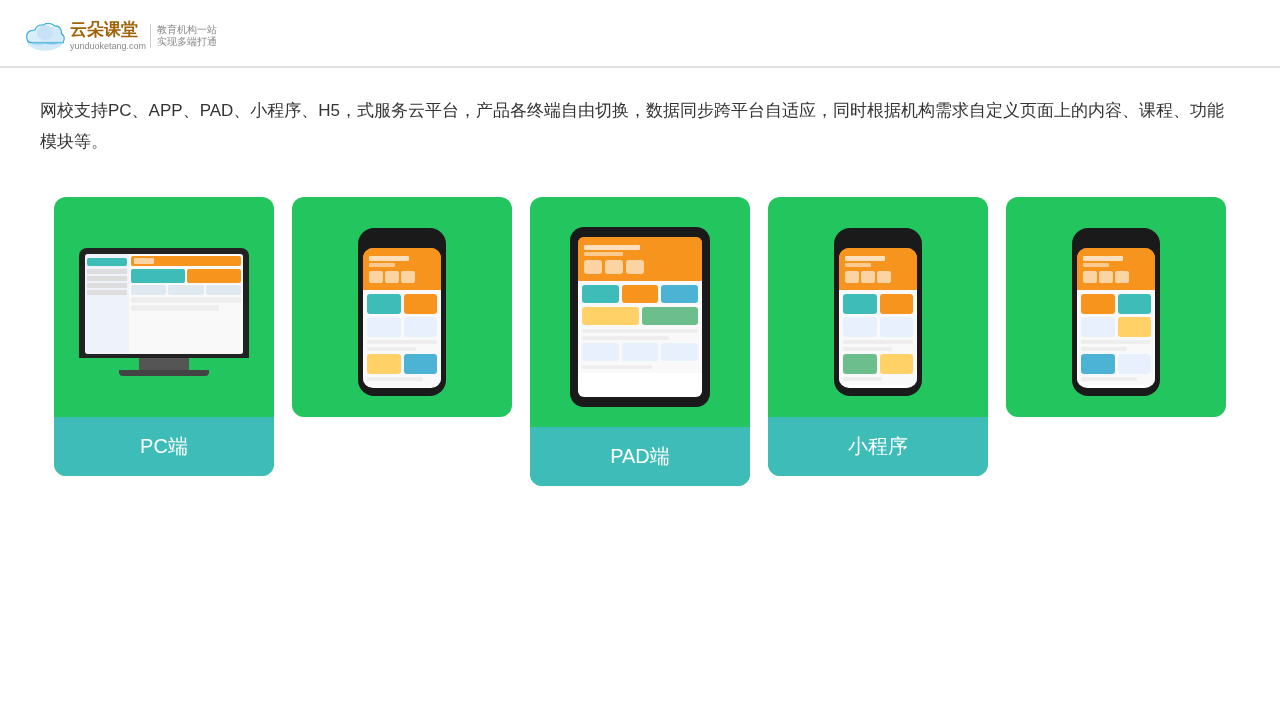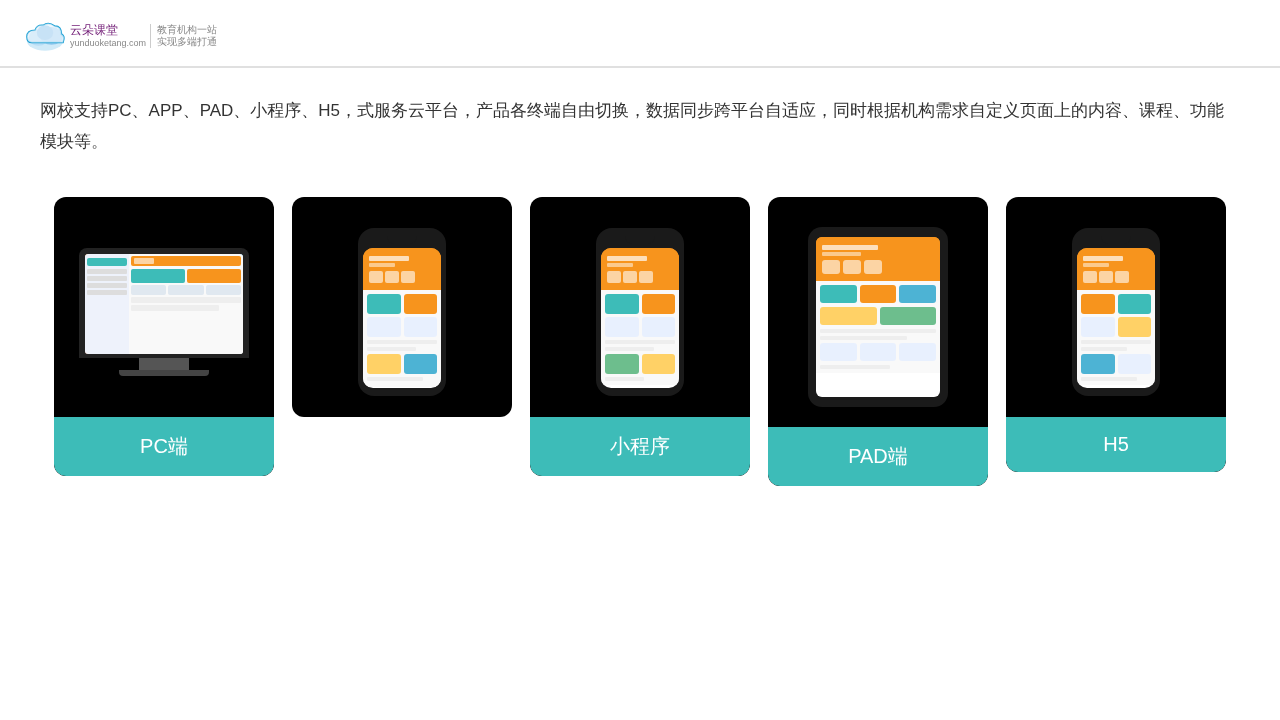--- a/index.html
+++ b/index.html
@@ -40,23 +40,23 @@
     .cloud-icon-svg {
       width: 50px;
       height: 36px;
     }
     .brand-text-block {
       display: flex;
       flex-direction: column;
       align-items: flex-start;
     }
     .brand-name {
-      font-size: 12px;
-      font-weight: normal;
-      color: #701a75;
+      font-size: 17px;
+      font-weight: bold;
+      color: #a16207;
       line-height: 1.2;
     }
     .brand-url {
       font-size: 9px;
       color: #888;
       line-height: 1.2;
     }
     .brand-slogan {
       font-size: 10px;
       color: #888;
@@ -77,21 +77,21 @@
     
     .cards-container {
       display: flex;
       gap: 18px;
       padding: 30px 40px 30px 40px;
       justify-content: center;
       align-items: flex-start;
     }
 
     .device-card {
-      background: #000000;
+      background: #22c55e;
       border-radius: 12px;
       overflow: hidden;
       display: flex;
       flex-direction: column;
       align-items: center;
       flex: 1;
       max-width: 220px;
     }
 
     .device-card-image {
@@ -354,61 +354,20 @@
               <div class="phone-content-row">
                 <div class="phone-content-block" style="background:#ffd166;"></div>
                 <div class="phone-content-block" style="background:#4db3d4;"></div>
               </div>
               <div style="background:#eee;height:4px;border-radius:1px;margin-bottom:2px;width:80%;"></div>
             </div>
           </div>
         </div>
       </div>
     </div>
-  </div>
-
-  <div class="device-card">
-    <div class="device-card-image">
-      <div class="phone-mockup">
-        <div class="phone-outer">
-          <div class="phone-notch"></div>
-          <div class="phone-screen">
-            <div class="phone-screen-header">
-              <div style="display:flex;flex-direction:column;gap:2px;flex:1;">
-                <div style="background:rgba(255,255,255,0.7);height:5px;border-radius:1px;width:60%;"></div>
-                <div style="background:rgba(255,255,255,0.5);height:4px;border-radius:1px;width:40%;"></div>
-                <div style="display:flex;gap:2px;margin-top:2px;">
-                  <div style="background:rgba(255,255,255,0.6);width:14px;height:12px;border-radius:2px;"></div>
-                  <div style="background:rgba(255,255,255,0.6);width:14px;height:12px;border-radius:2px;"></div>
-                  <div style="background:rgba(255,255,255,0.6);width:14px;height:12px;border-radius:2px;"></div>
-                </div>
-              </div>
-            </div>
-            <div class="phone-screen-body">
-              <div class="phone-content-row">
-                <div class="phone-content-block" style="background:#3dbcb8;"></div>
-                <div class="phone-content-block" style="background:#f7941d;"></div>
-              </div>
-              <div class="phone-content-row">
-                <div class="phone-content-block" style="background:#e8f0fe;"></div>
-                <div class="phone-content-block" style="background:#e8f0fe;"></div>
-              </div>
-              <div style="background:#eee;height:4px;border-radius:1px;margin-bottom:3px;"></div>
-              <div style="background:#eee;height:4px;border-radius:1px;width:70%;margin-bottom:3px;"></div>
-              <div class="phone-content-row">
-                <div class="phone-content-block" style="background:#6dbe8d;"></div>
-                <div class="phone-content-block" style="background:#ffd166;"></div>
-              </div>
-              <div style="background:#eee;height:4px;border-radius:1px;width:55%;"></div>
-            </div>
-          </div>
-        </div>
-      </div>
-    </div>
-    <div class="device-card-label">小程序</div>
   </div>
 
   <div class="device-card">
     <div class="device-card-image">
       <div class="tablet-mockup">
         <div class="tablet-outer">
           <div class="tablet-screen">
             <div class="tablet-screen-header">
               <div style="display:flex;flex-direction:column;gap:2px;flex:1;">
                 <div style="background:rgba(255,255,255,0.7);height:5px;border-radius:1px;width:50%;"></div>
@@ -458,35 +417,75 @@
                 <div style="background:rgba(255,255,255,0.5);height:4px;border-radius:1px;width:40%;"></div>
                 <div style="display:flex;gap:2px;margin-top:2px;">
                   <div style="background:rgba(255,255,255,0.6);width:14px;height:12px;border-radius:2px;"></div>
                   <div style="background:rgba(255,255,255,0.6);width:14px;height:12px;border-radius:2px;"></div>
                   <div style="background:rgba(255,255,255,0.6);width:14px;height:12px;border-radius:2px;"></div>
                 </div>
               </div>
             </div>
             <div class="phone-screen-body">
               <div class="phone-content-row">
+                <div class="phone-content-block" style="background:#3dbcb8;"></div>
                 <div class="phone-content-block" style="background:#f7941d;"></div>
-                <div class="phone-content-block" style="background:#3dbcb8;"></div>
-              </div>
-              <div class="phone-content-row">
-                <div class="phone-content-block" style="background:#e8f0fe;"></div>
+              </div>
+              <div class="phone-content-row">
+                <div class="phone-content-block" style="background:#e8f0fe;"></div>
+                <div class="phone-content-block" style="background:#e8f0fe;"></div>
+              </div>
+              <div style="background:#eee;height:4px;border-radius:1px;margin-bottom:3px;"></div>
+              <div style="background:#eee;height:4px;border-radius:1px;width:70%;margin-bottom:3px;"></div>
+              <div class="phone-content-row">
+                <div class="phone-content-block" style="background:#6dbe8d;"></div>
                 <div class="phone-content-block" style="background:#ffd166;"></div>
               </div>
-              <div style="background:#eee;height:4px;border-radius:1px;margin-bottom:3px;"></div>
-              <div style="background:#eee;height:4px;border-radius:1px;width:65%;margin-bottom:3px;"></div>
-              <div class="phone-content-row">
-                <div class="phone-content-block" style="background:#4db3d4;"></div>
-                <div class="phone-content-block" style="background:#e8f0fe;"></div>
-              </div>
-              <div style="background:#eee;height:4px;border-radius:1px;width:80%;"></div>
+              <div style="background:#eee;height:4px;border-radius:1px;width:55%;"></div>
             </div>
           </div>
         </div>
       </div>
     </div>
-    <div class="device-card-label">H5</div>
+    <div class="device-card-label">小程序</div>
+  </div>
+
+  <div class="device-card">
+    <div class="device-card-image">
+      <div class="phone-mockup">
+        <div class="phone-outer">
+          <div class="phone-notch"></div>
+          <div class="phone-screen">
+            <div class="phone-screen-header">
+              <div style="display:flex;flex-direction:column;gap:2px;flex:1;">
+                <div style="background:rgba(255,255,255,0.7);height:5px;border-radius:1px;width:60%;"></div>
+                <div style="background:rgba(255,255,255,0.5);height:4px;border-radius:1px;width:40%;"></div>
+                <div style="display:flex;gap:2px;margin-top:2px;">
+                  <div style="background:rgba(255,255,255,0.6);width:14px;height:12px;border-radius:2px;"></div>
+                  <div style="background:rgba(255,255,255,0.6);width:14px;height:12px;border-radius:2px;"></div>
+                  <div style="background:rgba(255,255,255,0.6);width:14px;height:12px;border-radius:2px;"></div>
+                </div>
+              </div>
+            </div>
+            <div class="phone-screen-body">
+              <div class="phone-content-row">
+                <div class="phone-content-block" style="background:#f7941d;"></div>
+                <div class="phone-content-block" style="background:#3dbcb8;"></div>
+              </div>
+              <div class="phone-content-row">
+                <div class="phone-content-block" style="background:#e8f0fe;"></div>
+                <div class="phone-content-block" style="background:#ffd166;"></div>
+              </div>
+              <div style="background:#eee;height:4px;border-radius:1px;margin-bottom:3px;"></div>
+              <div style="background:#eee;height:4px;border-radius:1px;width:65%;margin-bottom:3px;"></div>
+              <div class="phone-content-row">
+                <div class="phone-content-block" style="background:#4db3d4;"></div>
+                <div class="phone-content-block" style="background:#e8f0fe;"></div>
+              </div>
+              <div style="background:#eee;height:4px;border-radius:1px;width:80%;"></div>
+            </div>
+          </div>
+        </div>
+      </div>
+    </div>
   </div>
 
 </div>
 
 </body></html>

